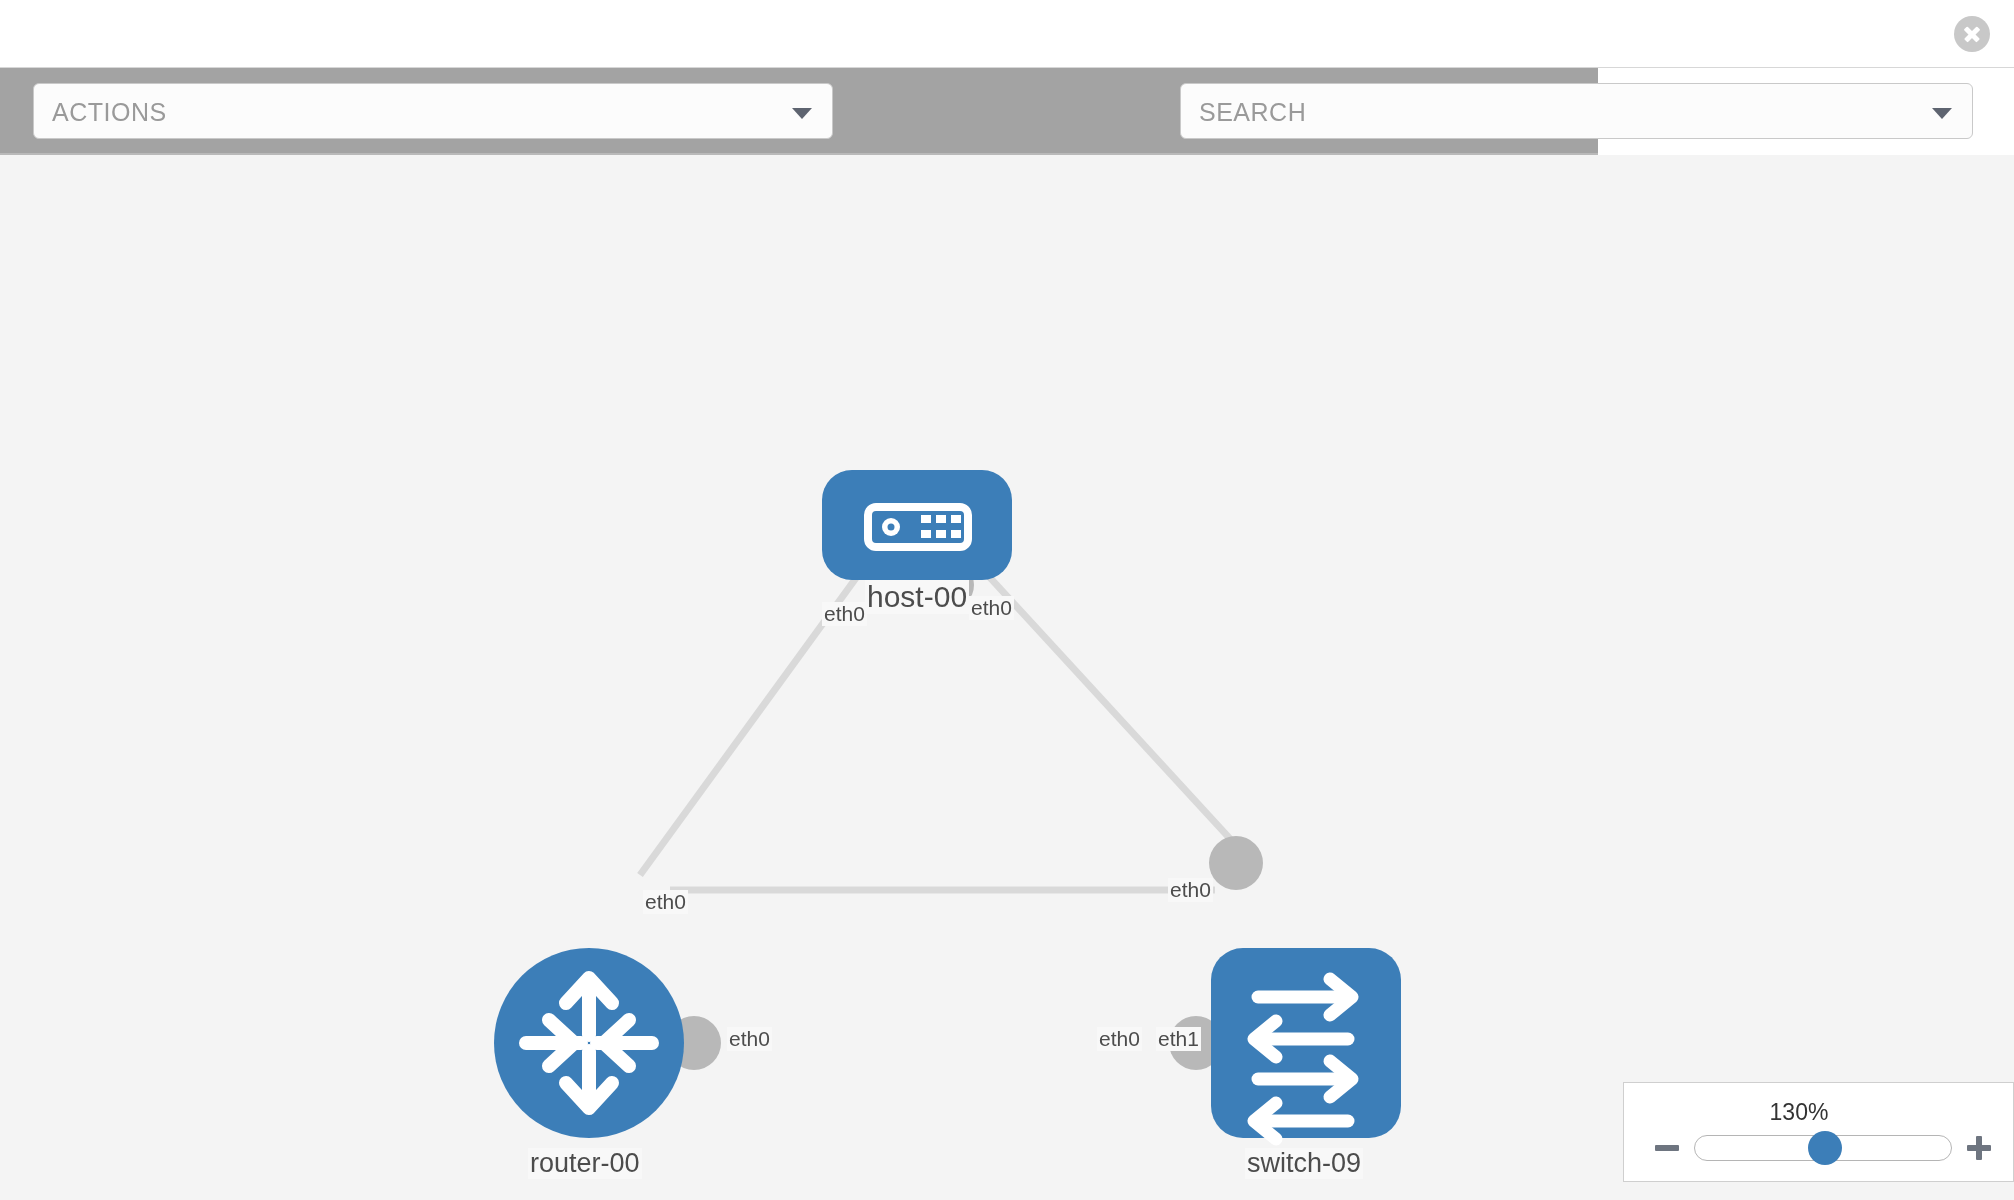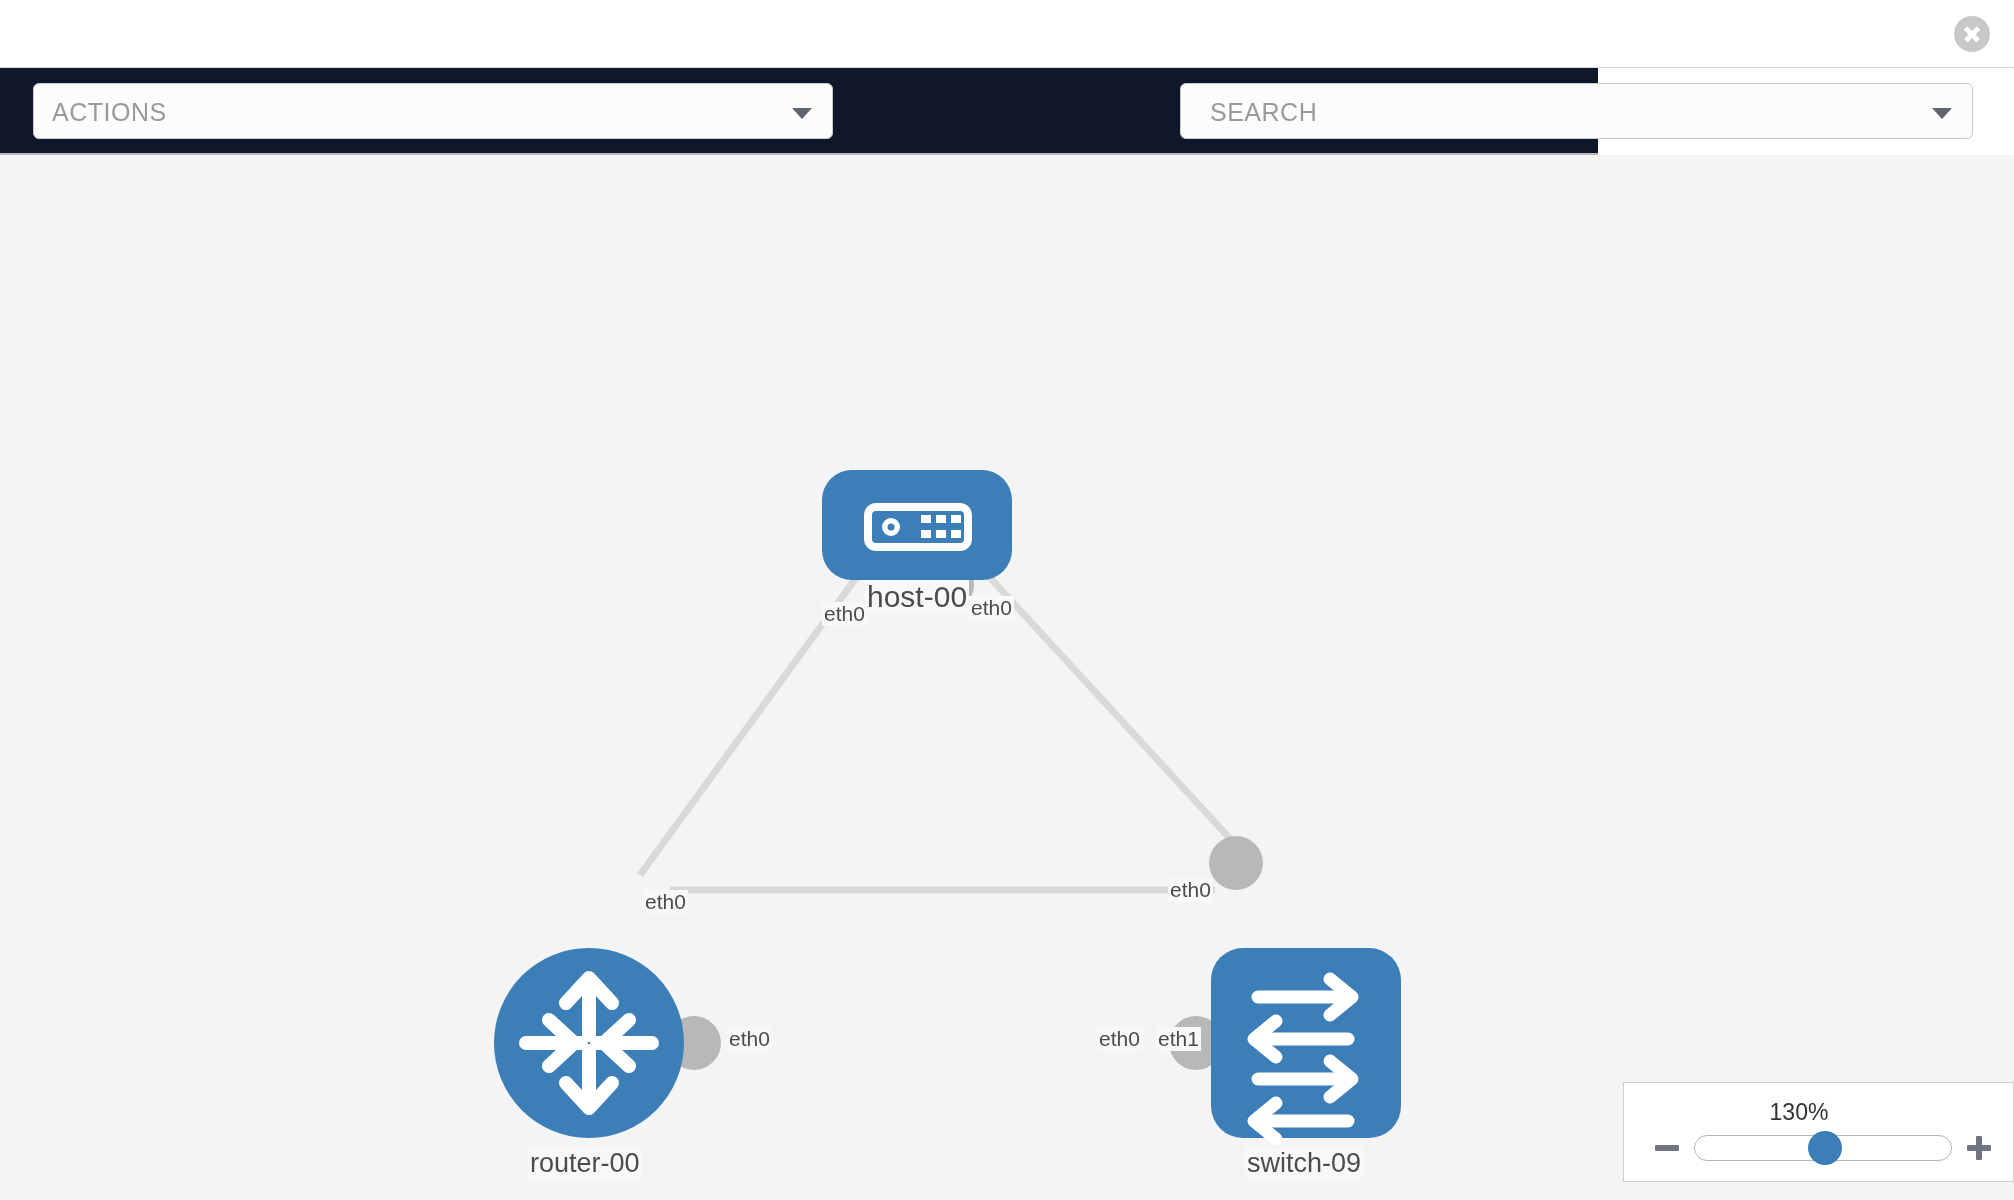--- a/index.html
+++ b/index.html
@@ -58,21 +58,21 @@
   }
   .close-btn::before { transform: rotate(45deg); }
   .close-btn::after  { transform: rotate(-45deg); }
 
   
   .toolbar {
     position: absolute;
     left: 0; top: 68px;
     width: 1598px;
     height: 87px;
-    background: #0f172a;
+    background: #a3a3a3;
     border-bottom: 2px solid #b9b9b9;
     box-sizing: border-box;
   }
   .actions-select {
     position: absolute;
     left: 33px;
     top: 15px;
     width: 800px;
     height: 56px;
     background: #fcfcfc;
@@ -121,21 +121,20 @@
     box-sizing: border-box;
     cursor: text;
   }
   .search-select .label {
     position: absolute;
     left: 18px;
     top: 14px;
     font-size: 25px;
     color: #9a9a9a;
     letter-spacing: 0.5px;
-    margin-left: 11px;
   }
 
   
   .canvas {
     position: absolute;
     left: 0; top: 155px;
     width: 2014px;
     height: 1045px;
     background: #f4f4f4;
     overflow: hidden;

